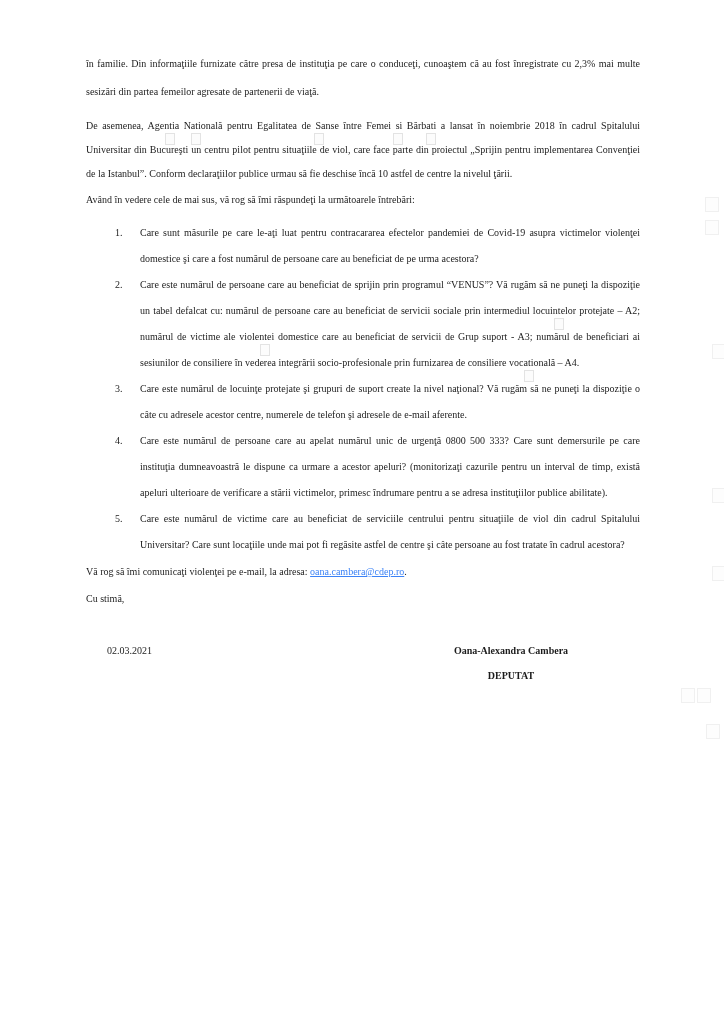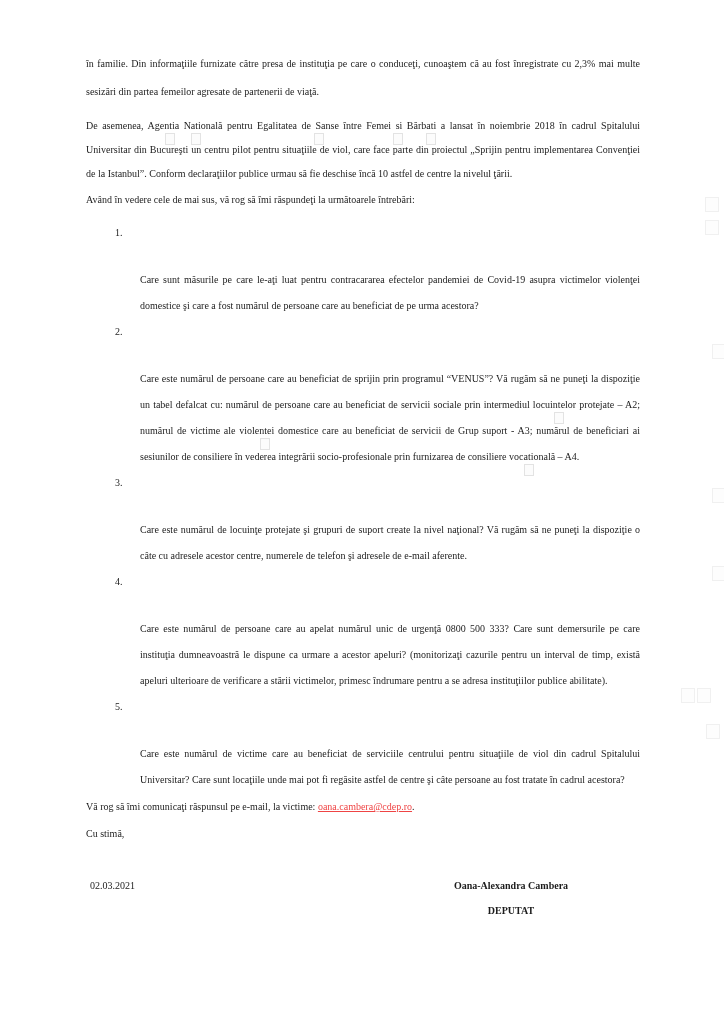--- a/index.html
+++ b/index.html
@@ -10,27 +10,27 @@
   }
   .page { position: absolute; left: 0; top: 0; width: 724px; height: 1024px; background: #ffffff; }
   .content { position: absolute; left: 86px; top: 50px; width: 554px; font-size: 10px; }
   p { margin: 0; text-align: justify; }
   .p1 { line-height: 28px; }
   .p2 { line-height: 24px; margin-top: 8px; }
   .p3 { line-height: 28px; text-align: left; }
   .questions { margin-top: 6px; }
   .q-item { display: flex; line-height: 26px; }
   .q-num { flex: none; width: 54px; box-sizing: border-box; padding-left: 29px; text-align: left; }
-  .q-text { flex: 1; text-align: justify; margin-top: 47px; }
+  .q-text { flex: 1; text-align: justify; }
   .close-line { line-height: 27px; text-align: left; }
   .email {
     text-decoration: underline; cursor: pointer;
   }
   .sig-row { display: flex; justify-content: space-between; margin-top: 26px; line-height: 25px; }
-  .sig-date { margin-left: 4px; }
+  .sig-date { margin-left: 21px; }
   .sig-block { font-weight: bold; text-align: center; width: 230px; margin-right: 14px; }
   
   .tofu { display: inline-block; width: 0; height: 0; position: relative; }
   .tofu::after {
     content: ""; position: absolute; left: -7px; top: 4px;
     width: 8px; height: 10px;
     border: 1px solid #e3e3e3; background: #fcfcfc;
   }
   
   .mark {
@@ -66,21 +66,21 @@
       <div class="q-item">
         <span class="q-num">4.</span>
         <span class="q-text rt">Care este numărul de persoane care au apelat numărul unic de urgenţă 0800 500 333? Care sunt demersurile pe care instituţia dumneavoastră le dispune ca urmare a acestor apeluri? (monitorizaţi cazurile pentru un interval de timp, există apeluri ulterioare de verificare a stării victimelor, primesc îndrumare pentru a se adresa instituţiilor publice abilitate).</span>
       </div>
       <div class="q-item">
         <span class="q-num">5.</span>
         <span class="q-text rt">Care este numărul de victime care au beneficiat de serviciile centrului pentru situaţiile de viol din cadrul Spitalului Universitar? Care sunt locaţiile unde mai pot fi regăsite astfel de centre şi câte persoane au fost tratate în cadrul acestora?</span>
       </div>
     </div>
 
-    <p class="close-line"><span>Vă rog să îmi comunicaţi răspunsul pe e-mail, la victime: </span><a class="email" style="color: #ef4444;">oana.cambera@cdep.ro</a><span>.</span></p>
+    <p class="close-line"><span>Vă rog să îmi comunicaţi violenţei pe e-mail, la adresa: </span><a class="email" style="color: #3b82f6;">oana.cambera@cdep.ro</a><span>.</span></p>
 
     <p class="close-line">Cu stimă,</p>
 
     <div class="sig-row">
       <span class="sig-date">02.03.2021</span>
       <span class="sig-block">
         <div>Oana-Alexandra Cambera</div>
         <div>DEPUTAT</div>
       </span>
     </div>

